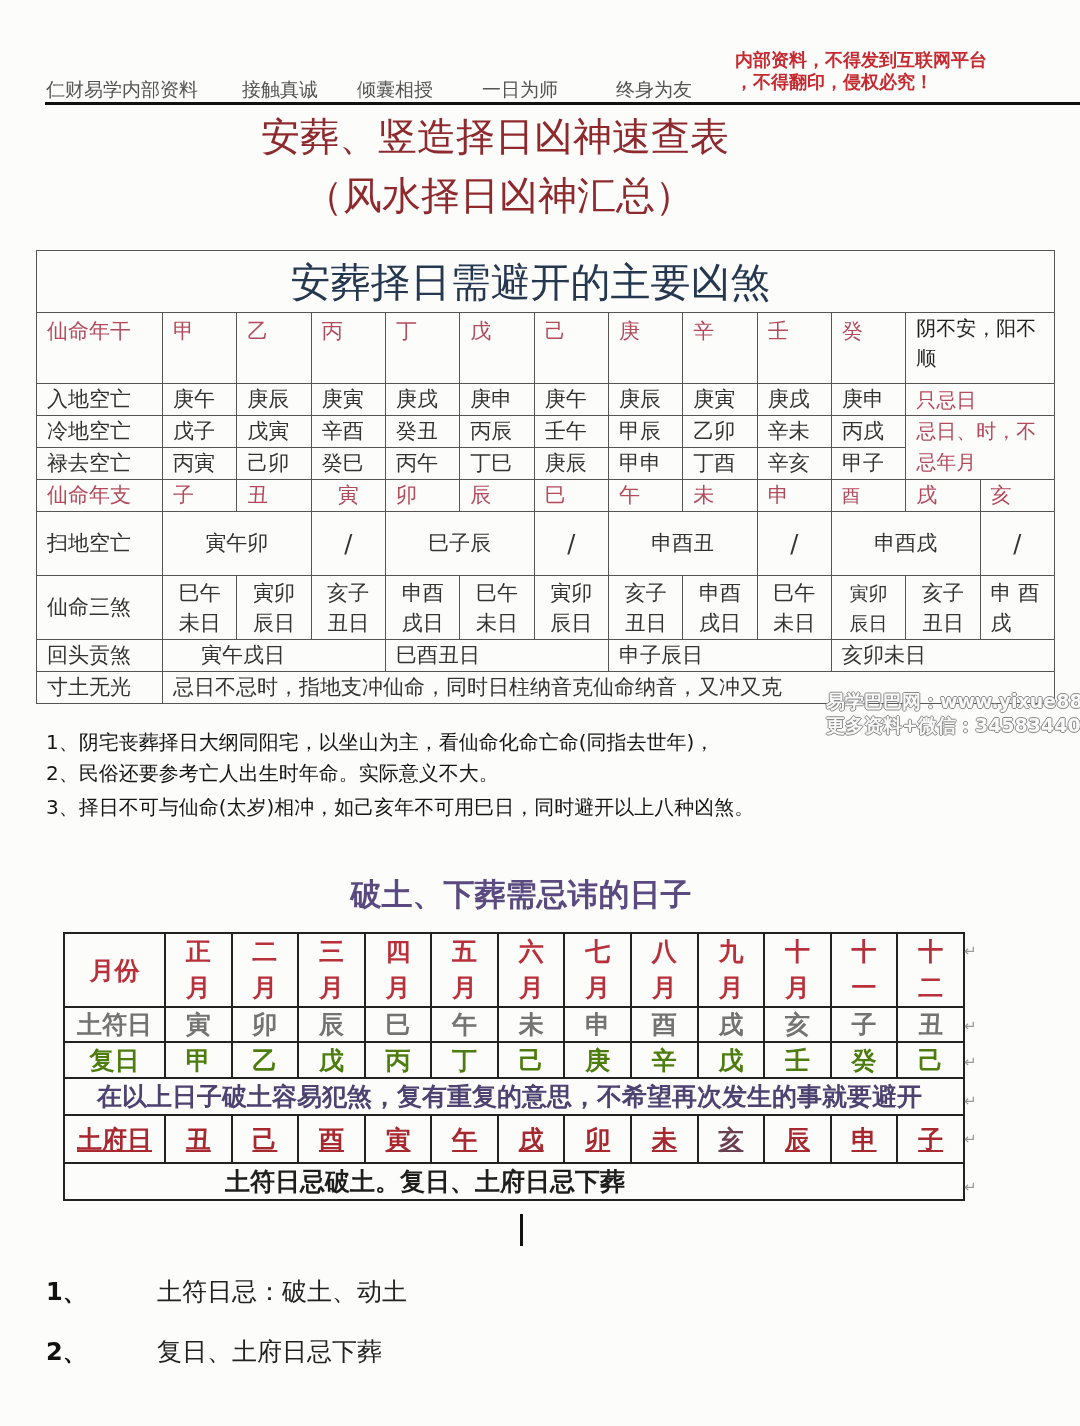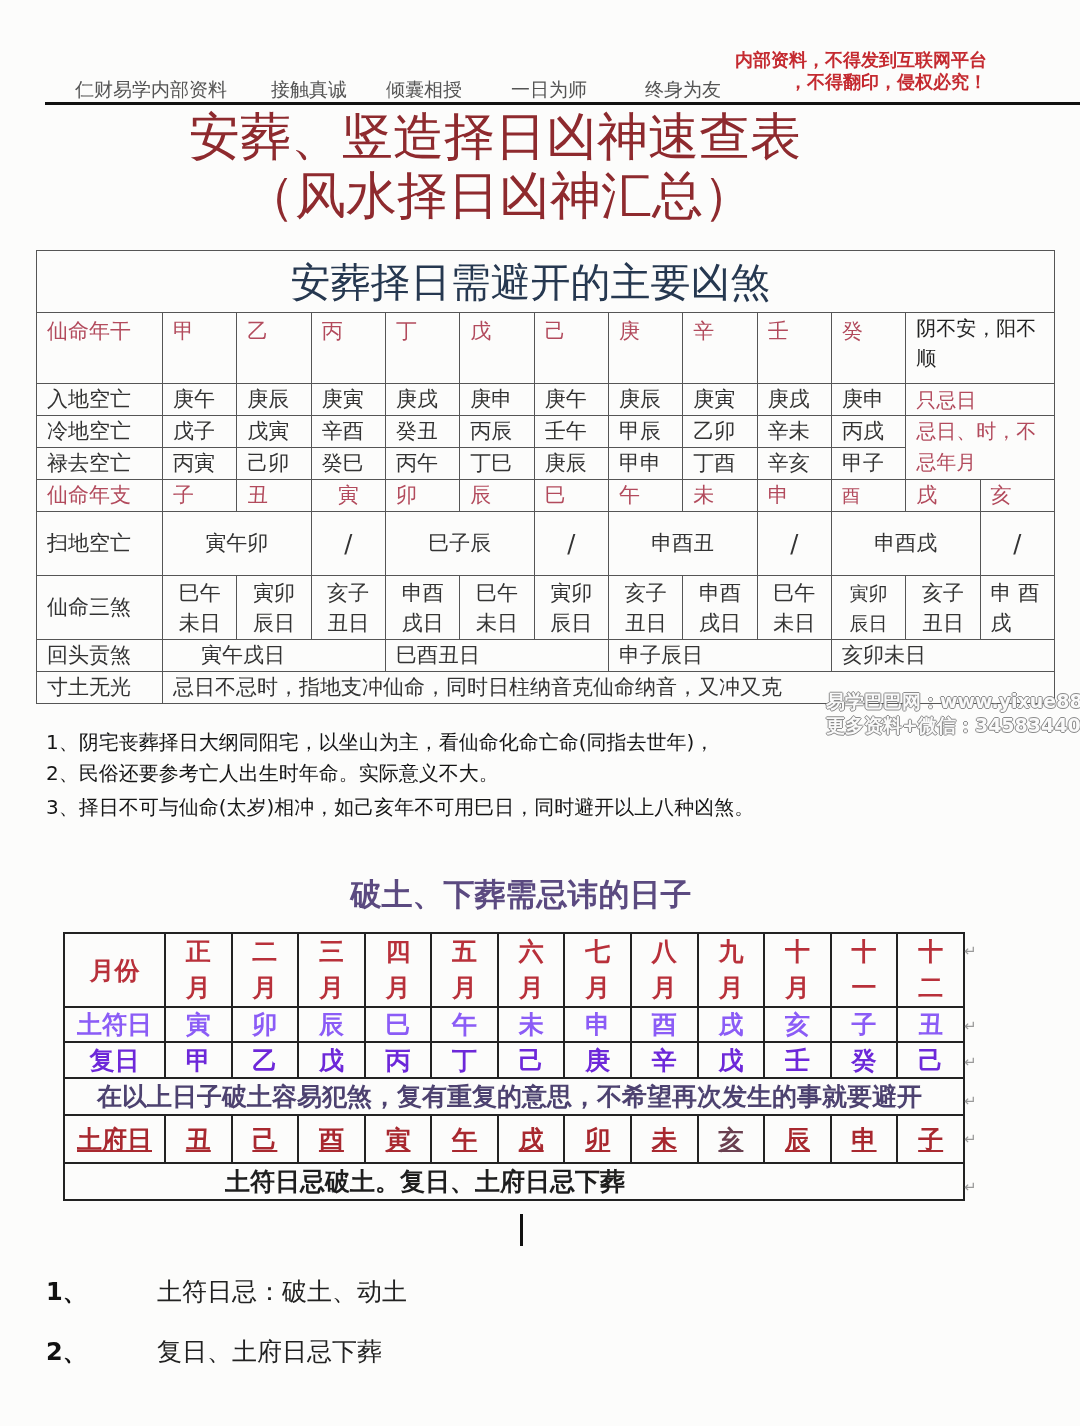--- a/index.html
+++ b/index.html
@@ -1,24 +1,24 @@
 <!DOCTYPE html>
 <html><head>
 <meta charset="utf-8">
 <style>
   html, body { margin:0; padding:0; }
   body {
     width:1080px; height:1426px; position:relative; overflow:hidden;
     background:#fcfcfb; font-family:"DejaVu Sans", sans-serif; color:#222;
   }
   .abs { position:absolute; white-space:nowrap; }
-  .hdr-item { top:77px; font-family:"DejaVu Serif", serif; font-size:19px; color:#555;margin-left:29px; }
-  .notice { left:735px; top:49px; font-size:18px; line-height:22px; color:#c42a30; font-weight:bold;text-align:right; }
+  .hdr-item { top:77px; font-family:"DejaVu Serif", serif; font-size:19px; color:#555; }
+  .notice { left:735px; top:49px; font-size:18px; line-height:22px; color:#c42a30; font-weight:bold; }
   .hdr-rule { left:45px; top:102px; width:1035px; height:3px; background:#111; }
-  .main-title { left:0; width:990px; text-align:center; font-size:51px; color:#8e2a2e; line-height:52px; }
+  .main-title { left:0; width:990px; text-align:center; font-size:39px; color:#8e2a2e; line-height:52px; }
 
   
   table { border-collapse:collapse; table-layout:fixed; }
   .t1 { position:absolute; left:36px; top:250px; width:1018px; }
   .t1 td { border:1px solid #555; padding:0 0 0 10px; font-size:21px; color:#333; line-height:1; vertical-align:middle; white-space:nowrap; overflow:hidden; }
   .t1 .r-title td { height:61px; font-size:40px; color:#263850; text-align:center; padding-right:40px; }
   .t1 .r-stem td { height:62px; vertical-align:top; padding-top:8px; }
   .t1 .r-s td { height:31px; }
   .t1 .r-tall td { height:63px; }
   .t1 .red { color:#b24a5c; }
@@ -39,22 +39,22 @@
   .t2 { position:absolute; left:63px; top:932px; width:900px; }
   .t2 td { border:2px solid #222; padding:0; text-align:center; font-size:25px; font-weight:bold; line-height:1; vertical-align:middle; white-space:nowrap; overflow:hidden; }
   .t2 .r-month td { height:72px; }
   .t2 .r1 td { height:33px; }
   .t2 .r2 td { height:34px; }
   .t2 .r3 td { height:35px;padding-left:32px; }
   .t2 .r4 td { height:46px;text-decoration:underline; }
   .t2 .r5 td { height:35px; }
   .t2 .month span { display:block; line-height:36px; }
   .c-red { color:#b8303a; }
-  .c-purple { color:#8b5cf6; }
-  .c-teal { color:#6d28d9;border-radius:13px; }
+  .c-purple { color:#737373; }
+  .c-teal { color:#4d7c0f;border-radius:13px; }
   .c-dkred { color:#a8282f; }
   .t2 .explain { text-align:left; padding-left:12px; color:#4d4270; font-size:25px; }
   .t2 .footer { text-align:left; padding-left:160px; color:#1e1e1e; font-size:25px; }
   .ret { left:964px; font-size:15px; color:#9a9a9a; }
   .cursor { left:520px; top:1214px; width:3px; height:32px; background:#111; }
   .n2-num { left:46px; font-size:24px; font-weight:bold; color:#111; }
   .n2-text { left:117px; font-size:25px; color:#222;margin-left:40px; }
 </style>
 </head>
 <body>

